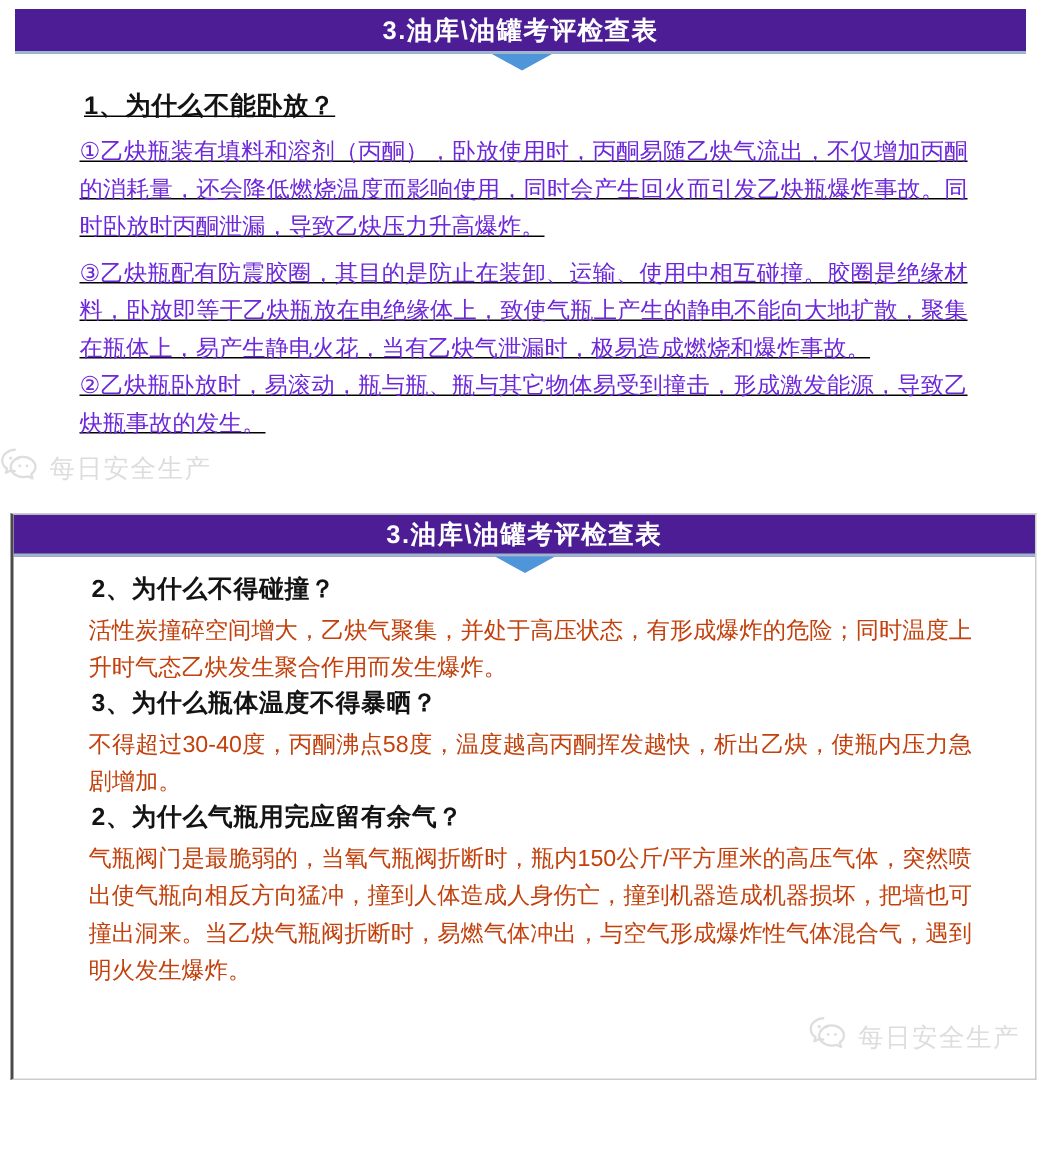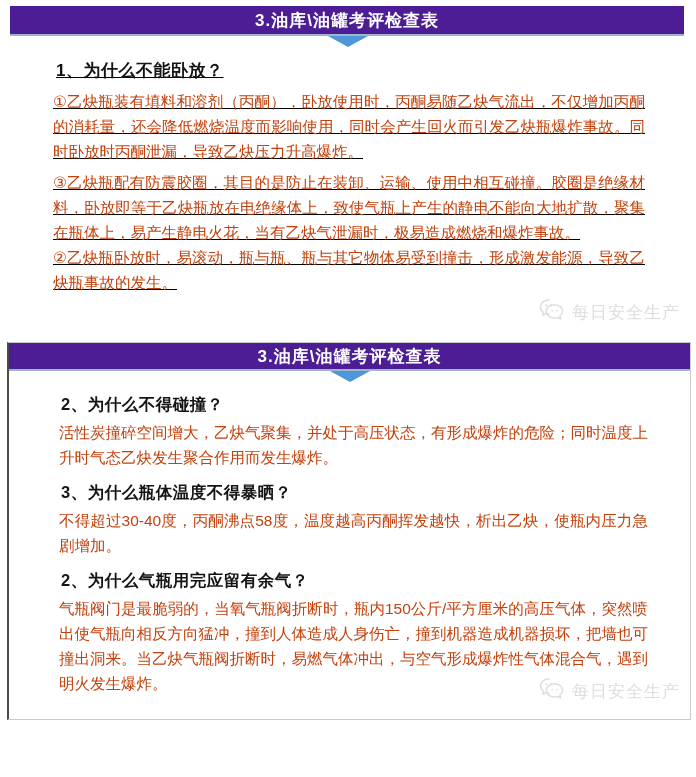--- a/index.html
+++ b/index.html
@@ -46,28 +46,27 @@
   .q-head {
     font-size: 17px;
     font-weight: bold;
     color: #141414;
     letter-spacing: 0.5px;
     margin: 6px 0 7px 3px;
   }
   .ans {
     font-size: 15.5px;
     line-height: 25px;
-    color: #c2410c;
+    color: #6d28d9;
     margin: 0;
     text-align: justify;
   }
   
   .watermark {
     display: flex;
-    justify-content: flex-end;
     align-items: center;
     gap: 6px;
     color: #dadada;
     font-size: 17px;
     letter-spacing: 1px;
     opacity: 0.9;
   }
   .wm1 {
     margin: 3px 16px 0 0;
   }
@@ -94,21 +93,21 @@
     border-bottom: 2px solid #9db6cb;
   }
   .sec2-content {
     padding: 0 42px 0 50px;
   }
   .q-head2 {
     font-size: 16.5px;
     font-weight: bold;
     color: #141414;
     letter-spacing: 0.5px;
-    margin: 12px 0 4px 2px;
+    margin: 0 0 4px 2px;
   }
   .ans2 {
     font-size: 15.5px;
     line-height: 25px;
     color: #c2410c;
     margin: 0;
     text-align: justify;
   }
 </style>
 </head>

